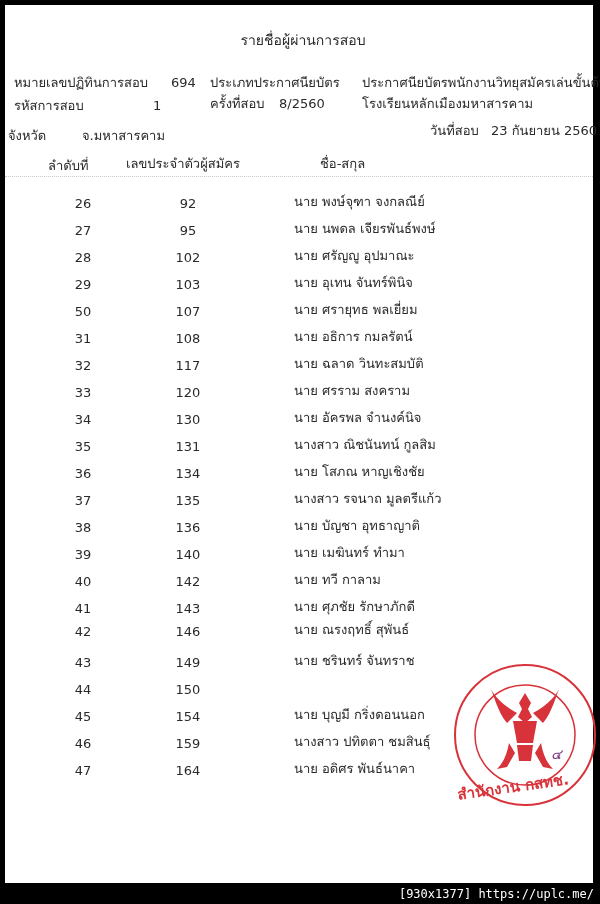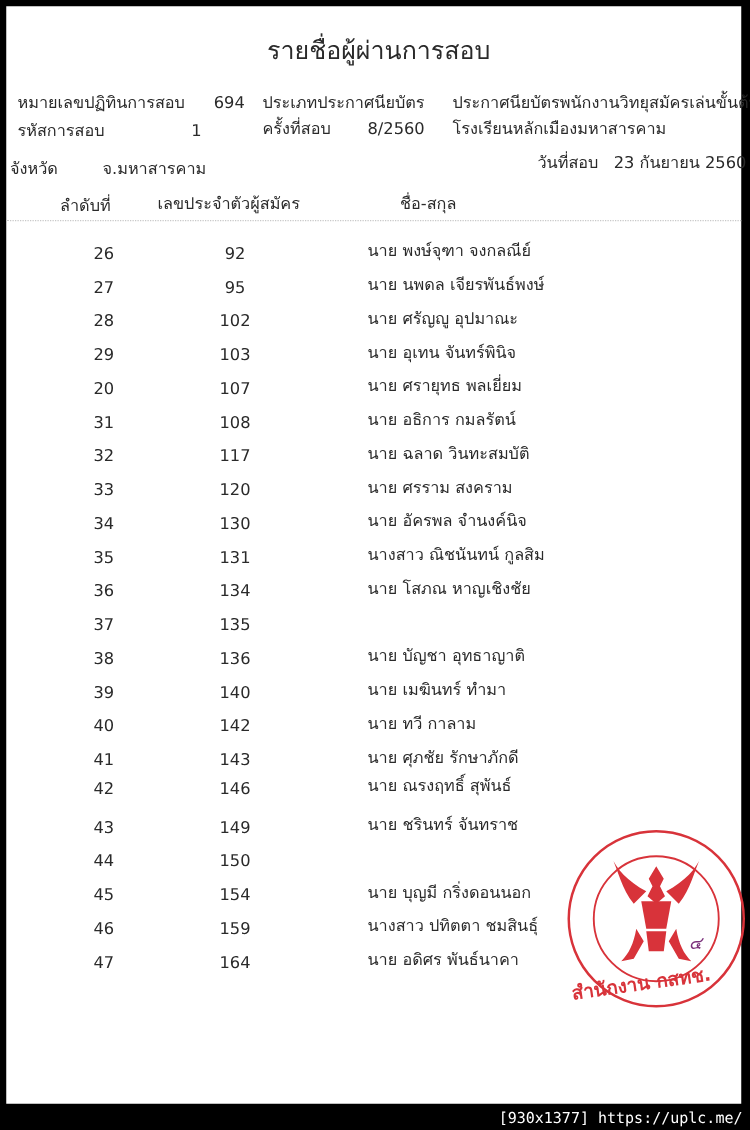--- a/index.html
+++ b/index.html
@@ -5,21 +5,21 @@
     html, body { margin: 0; padding: 0; }
     body {
       width: 600px; height: 904px; background: #000; position: relative; overflow: hidden;
       font-family: "DejaVu Sans", "Liberation Sans", sans-serif;
     }
     .page {
       position: absolute; left: 5px; top: 5px; width: 588px; height: 878px;
       background: #fff; color: #2a2a2a;
     }
     .abs { position: absolute; white-space: nowrap; font-size: 13px; line-height: 16px; }
-    .title { left: 0; width: 596px; text-align: center; top: 27px; font-size: 20px; }
+    .title { left: 0; width: 596px; text-align: center; top: 27px; font-size: 14px; }
     .hdr-rule {
       position: absolute; left: 0; width: 588px; top: 171px; height: 0;
       border-top: 1px dotted #c8c8c8;
     }
     .row { position: absolute; left: 0; width: 588px; height: 26px; }
     .c-seq { position: absolute; left: 53px; width: 50px; text-align: center; font-size: 13px; line-height: 16px; top: 0; }
     .c-id  { position: absolute; left: 153px; width: 60px; text-align: center; font-size: 13px; line-height: 16px; top: 0; }
     .c-name{ position: absolute; left: 289px; font-size: 13px; line-height: 16px; top: -2px; white-space: nowrap; }
     .seal {
       position: absolute; left: 442px; top: 650px; width: 150px; height: 160px;
@@ -37,21 +37,21 @@
   <div class="abs title">รายชื่อผู้ผ่านการสอบ</div>
 
   <div class="abs" style="left:9px; top:70px;">หมายเลขปฏิทินการสอบ</div>
   <div class="abs" style="left:166px; top:70px;">694</div>
   <div class="abs" style="left:205px; top:70px;">ประเภทประกาศนียบัตร</div>
   <div class="abs" style="left:357px; top:70px;">ประกาศนียบัตรพนักงานวิทยุสมัครเล่นขั้นต้น</div>
 
   <div class="abs" style="left:9px; top:93px;">รหัสการสอบ</div>
   <div class="abs" style="left:148px; top:93px;">1</div>
   <div class="abs" style="left:205px; top:91px;">ครั้งที่สอบ</div>
-  <div class="abs" style="left:274px; top:91px;margin-left:15px;">8/2560</div>
+  <div class="abs" style="left:274px; top:91px;">8/2560</div>
   <div class="abs" style="left:357px; top:91px;">โรงเรียนหลักเมืองมหาสารคาม</div>
 
   <div class="abs" style="left:3px; top:123px;">จังหวัด</div>
   <div class="abs" style="left:77px; top:123px;">จ.มหาสารคาม</div>
   <div class="abs" style="left:425px; top:118px;">วันที่สอบ</div>
   <div class="abs" style="left:486px; top:118px;">23 กันยายน 2560</div>
 
   <div class="abs" style="left:43px; top:153px;">ลำดับที่</div>
   <div class="abs" style="left:121px; top:151px;">เลขประจำตัวผู้สมัคร</div>
   <div class="abs" style="left:315px; top:151px;">ชื่อ-สกุล</div>
@@ -72,21 +72,21 @@
         <span class="c-seq">28</span>
         <span class="c-id">102</span>
         <span class="c-name">นาย ศรัญญู อุปมาณะ</span>
       </div>
       <div class="row" style="top: 272px;">
         <span class="c-seq">29</span>
         <span class="c-id">103</span>
         <span class="c-name">นาย อุเทน จันทร์พินิจ</span>
       </div>
       <div class="row" style="top: 299px;">
-        <span class="c-seq">20</span>
+        <span class="c-seq">50</span>
         <span class="c-id">107</span>
         <span class="c-name">นาย ศรายุทธ พลเยี่ยม</span>
       </div>
       <div class="row" style="top: 326px;">
         <span class="c-seq">31</span>
         <span class="c-id">108</span>
         <span class="c-name">นาย อธิการ กมลรัตน์</span>
       </div>
       <div class="row" style="top: 353px;">
         <span class="c-seq">32</span>
@@ -109,20 +109,21 @@
         <span class="c-name">นางสาว ณิชนันทน์ กูลสิม</span>
       </div>
       <div class="row" style="top: 461px;">
         <span class="c-seq">36</span>
         <span class="c-id">134</span>
         <span class="c-name">นาย โสภณ หาญเชิงชัย</span>
       </div>
       <div class="row" style="top: 488px;">
         <span class="c-seq">37</span>
         <span class="c-id">135</span>
+        <span class="c-name">นางสาว รจนาถ มูลตรีแก้ว</span>
       </div>
       <div class="row" style="top: 515px;">
         <span class="c-seq">38</span>
         <span class="c-id">136</span>
         <span class="c-name">นาย บัญชา อุทธาญาติ</span>
       </div>
       <div class="row" style="top: 542px;">
         <span class="c-seq">39</span>
         <span class="c-id">140</span>
         <span class="c-name">นาย เมฆินทร์ ทำมา</span>

